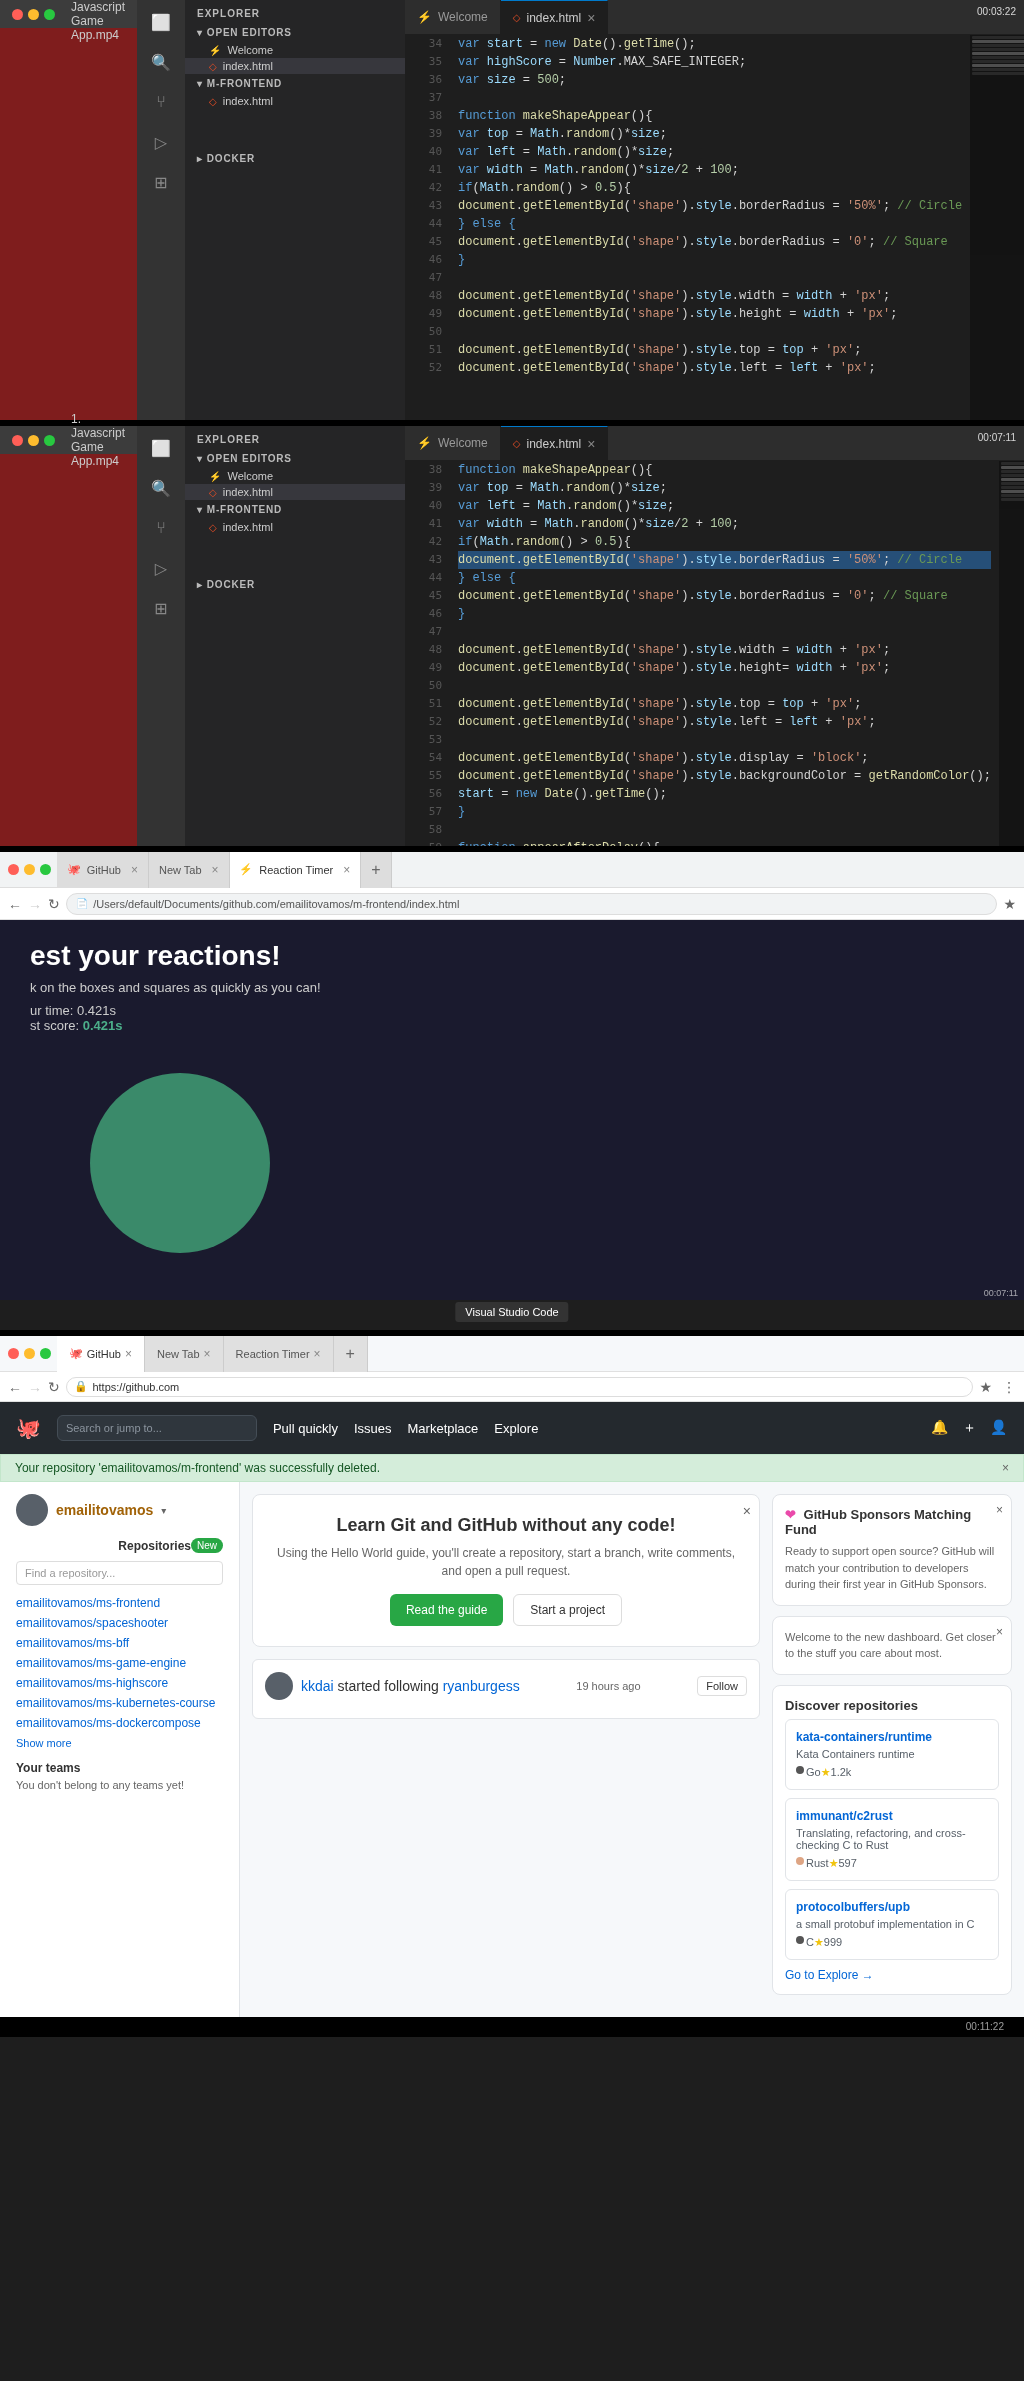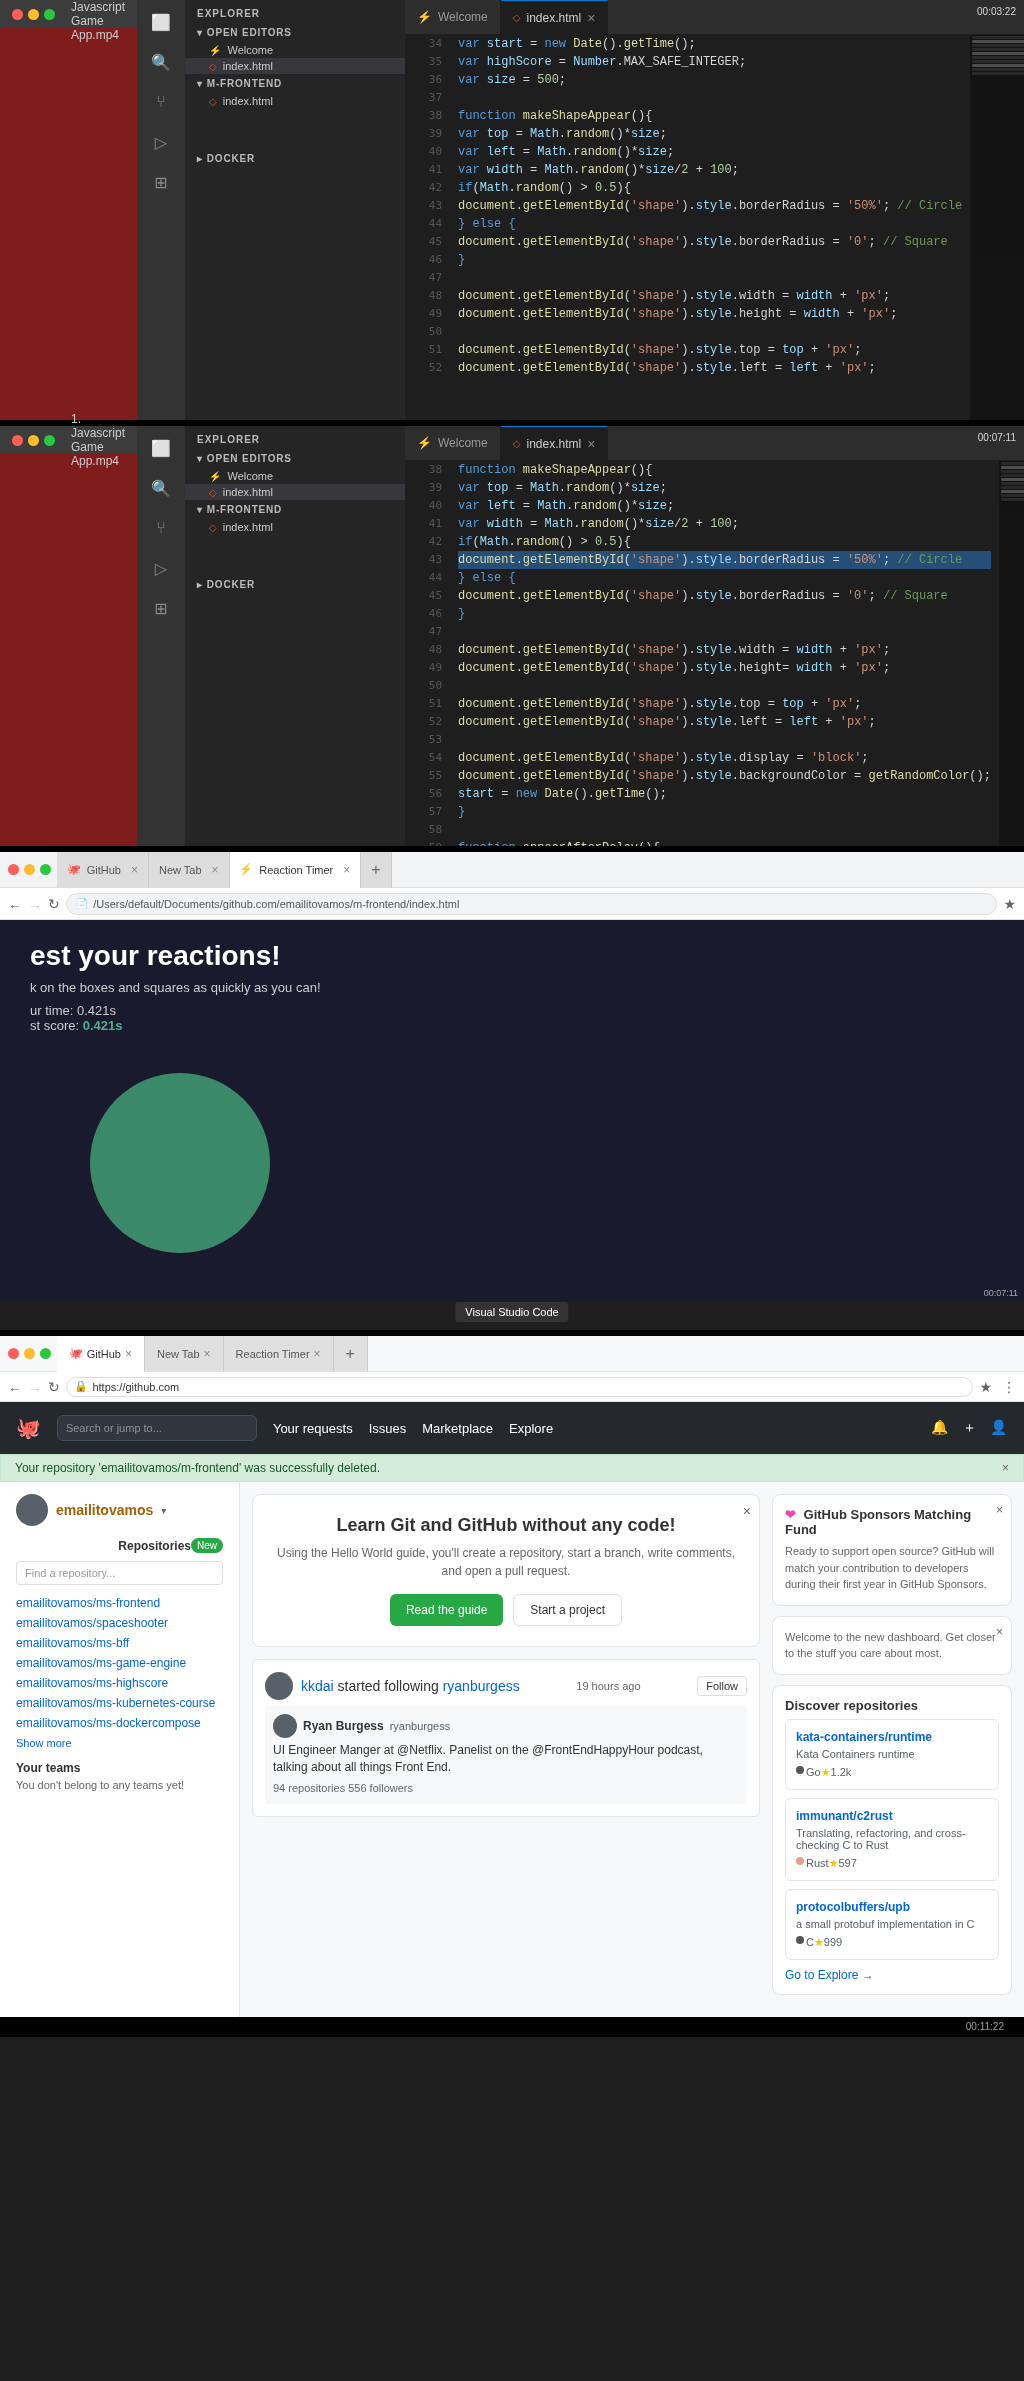--- a/index.html
+++ b/index.html
@@ -1202,21 +1202,21 @@
     </div>
     <span style="color:#666;font-size:14px;">★</span>
     <span style="color:#666;font-size:14px;margin-left:4px;">⋮</span>
   </div>
 
   <div class="github-nav">
     <span class="gh-logo">🐙</span>
     <div class="gh-search">
       <span style="font-size:11px;color:#8b949e;">Search or jump to...</span>
     </div>
-    <span class="gh-nav-link">Your requests</span>
+    <span class="gh-nav-link">Pull quickly</span>
     <span class="gh-nav-link">Issues</span>
     <span class="gh-nav-link">Marketplace</span>
     <span class="gh-nav-link">Explore</span>
     <div class="gh-nav-icons">
       <span>🔔</span>
       <span>＋</span>
       <span>👤</span>
     </div>
   </div>
 
@@ -1277,29 +1277,20 @@
             <div class="gh-feed-user-line">
               <div class="gh-feed-avatar"></div>
               <span class="gh-feed-text">
                 <span class="gh-feed-link">kkdai</span>
                 <span> started following </span>
                 <span class="gh-feed-link">ryanburgess</span>
               </span>
               <span class="gh-feed-time" style="margin-left:auto;">19 hours ago</span>
               <button class="gh-follow-btn">Follow</button>
             </div>
-            <div class="gh-tweet-content">
-              <div style="display:flex;align-items:center;gap:6px;margin-bottom:4px;">
-                <div style="width:24px;height:24px;border-radius:50%;background:#586069;flex-shrink:0;"></div>
-                <span style="font-weight:bold;font-size:12px;">Ryan Burgess</span>
-                <span style="color:#586069;font-size:11px;">ryanburgess</span>
-              </div>
-              <div style="font-size:12px;color:#333;line-height:1.4;">UI Engineer Manger at @Netflix. Panelist on the @FrontEndHappyHour podcast, talking about all things Front End.</div>
-              <div class="gh-tweet-stats">94 repositories   556 followers</div>
-            </div>
           </div>
         </div>
 
         <div class="gh-right-col">
 
           <div class="gh-widget">
             <span class="gh-widget-close">×</span>
             <div class="gh-widget-title">
               <span class="gh-sponsors-icon">❤</span>
               <span>GitHub Sponsors Matching Fund</span>

